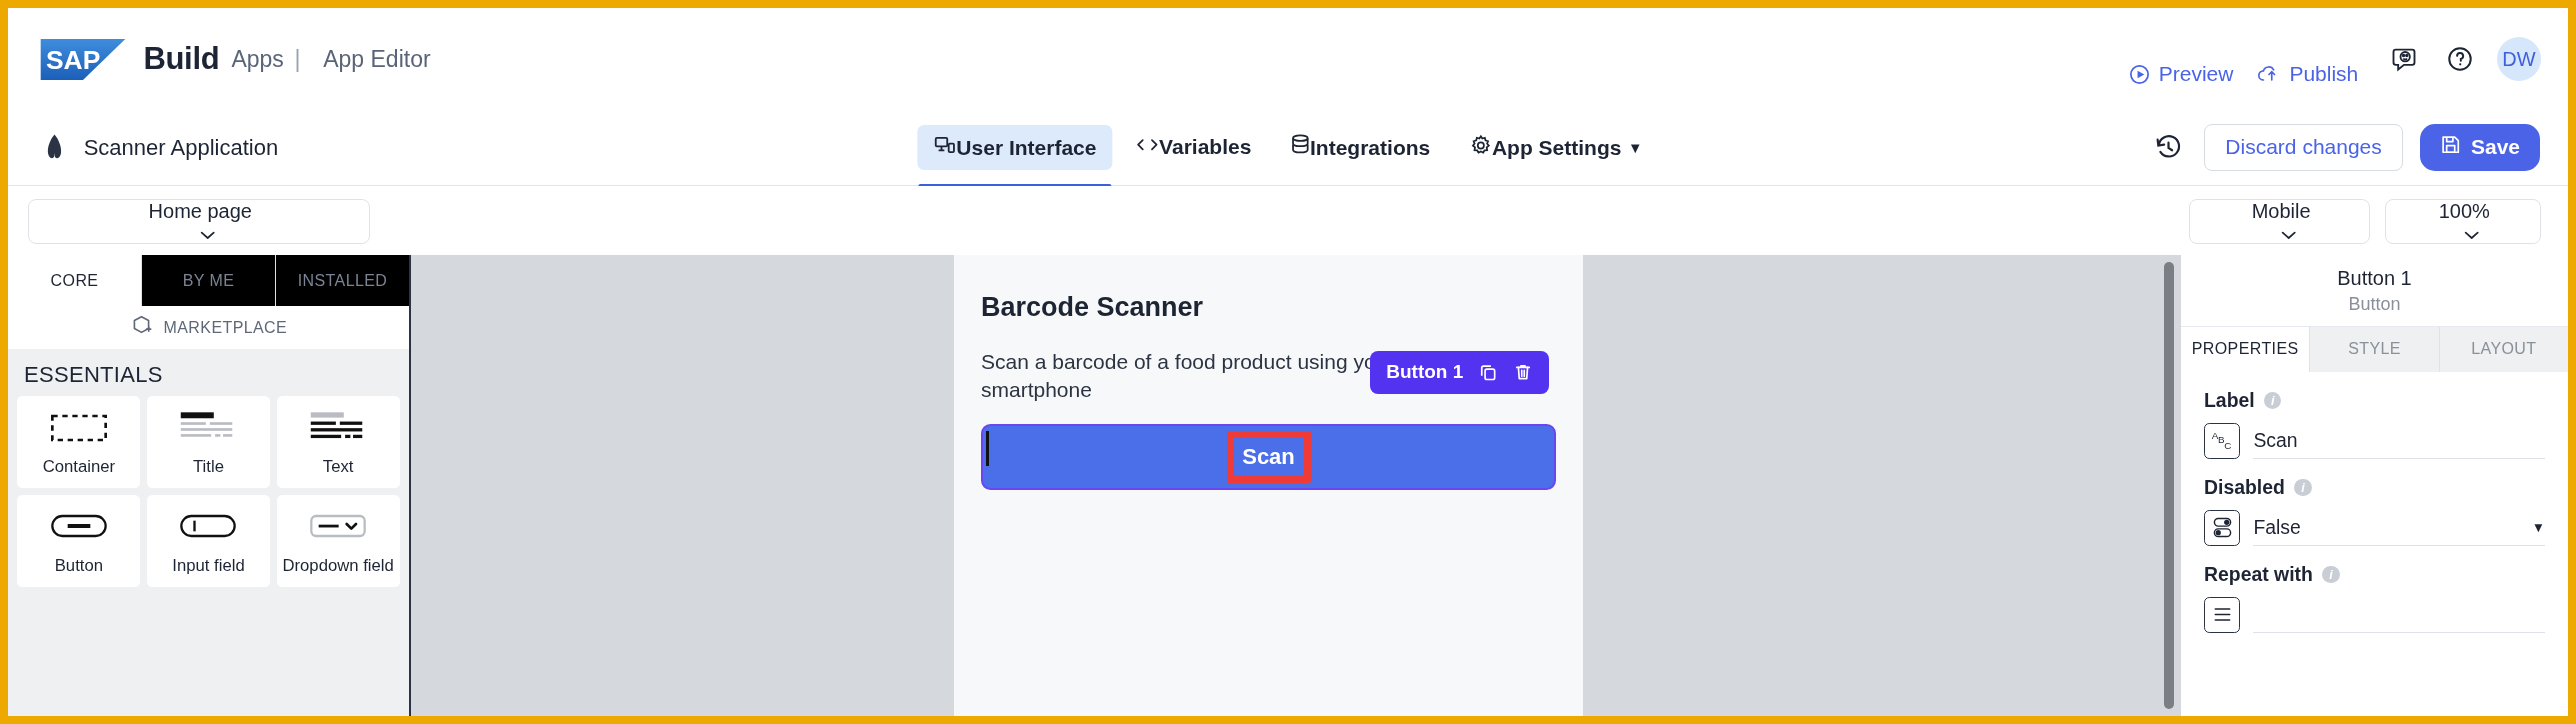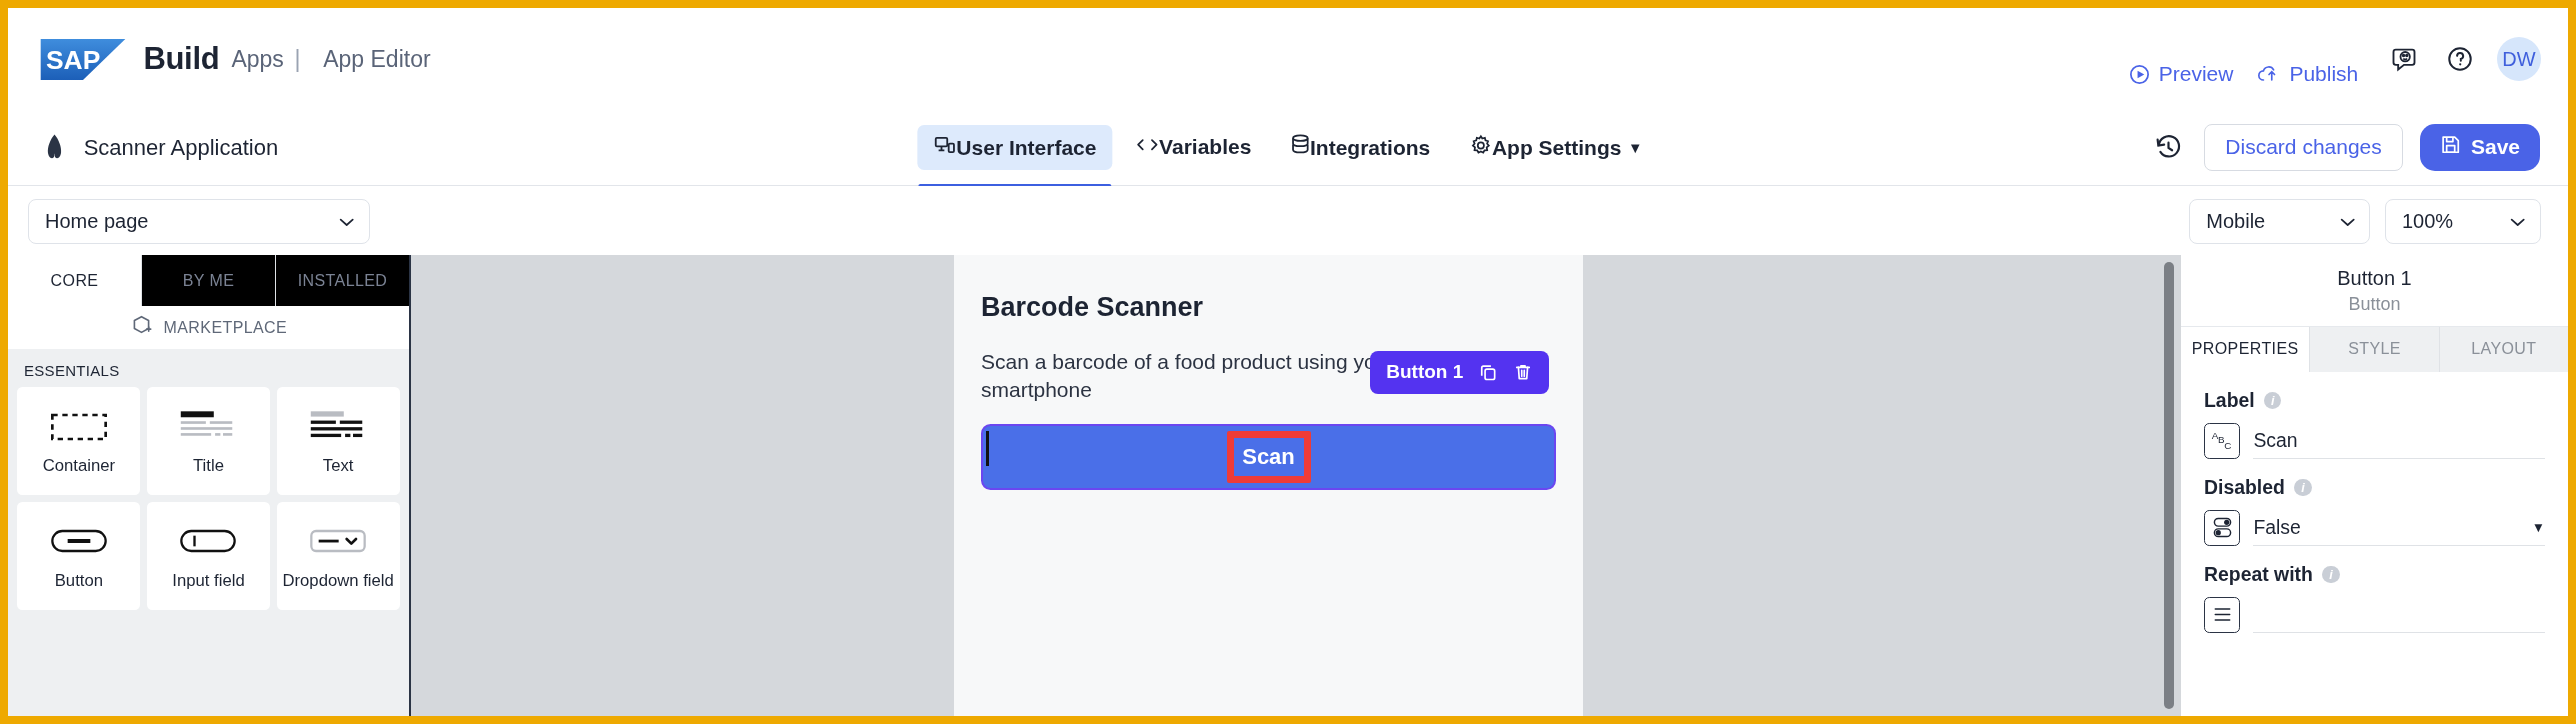--- a/index.html
+++ b/index.html
@@ -106,20 +106,21 @@
   
   .toolbar3 {
     position: absolute; left: 0; top: 178px; right: 0; height: 70px;
     background: #ffffff; display: flex; align-items: center;
   }
   .select-box {
     border: 1.3px solid #dfe3e9; border-radius: 8px; background: #fff;
     height: 45px; display: flex; align-items: center;
     padding: 0 13.4px 0 16px; font-size: 20px; color: #1d2433; cursor: pointer;
     justify-content: space-between;
+    flex-direction: column;
   }
   .select-box .chev { margin-left: 14.7px; color:#1d2433; }
   #page-select { margin-left: 20px; width: 342px; }
   .toolbar3-right { margin-left: auto; display: flex; gap: 14.7px; padding-right: 27px; }
   #device-select { width: 181px; }
   #zoom-select { width: 156px; }
 
   
   .mainrow {
     position: absolute; left: 0; top: 247px; right: 0; bottom: 0;
@@ -139,29 +140,29 @@
     border-right: 0.7px solid #dfe2e6;
   }
   .lp-tab:last-child { border-right: none; }
   .lp-tab.active { background: #ffffff; color: #1d2433; font-weight: 400; }
   .lp-market {
     background: #ffffff; height: 43px; display: flex; align-items: center;
     justify-content: center; gap: 10.7px; font-size: 16px; color: #5f6878;
     letter-spacing: 0.4px; cursor: pointer; flex: none;
   }
   .lp-section {
-    padding: 13.4px 0 8px 16px; font-size: 15px; color: #1d2433;
+    padding: 13.4px 0 8px 16px; font-size: 22px; color: #1d2433;
     letter-spacing: 0.3px; flex: none;
   }
   .lp-grid {
     display: grid; grid-template-columns: repeat(3, 1fr);
     gap: 6.7px; padding: 0 9.4px; flex: 1; align-content: start;
   }
   .lp-card {
-    background: #ffffff; border-radius: 5.3px; height: 108px;
+    background: #ffffff; border-radius: 5.3px; height: 92px;
     display: flex; flex-direction: column; align-items: center;
     justify-content: center; gap: 10.7px; cursor: pointer; padding: 5.3px;
   }
   .lp-card .glyph { height: 40px; display:flex; align-items:center; justify-content:center; }
   .lp-card .cname { font-size: 16.7px; color: #1d2433; text-align: center; line-height: 1.12; }
 
   
   .canvaswrap {
     flex: 1; background: #d5d8dc; position: relative; overflow: hidden;
   }

